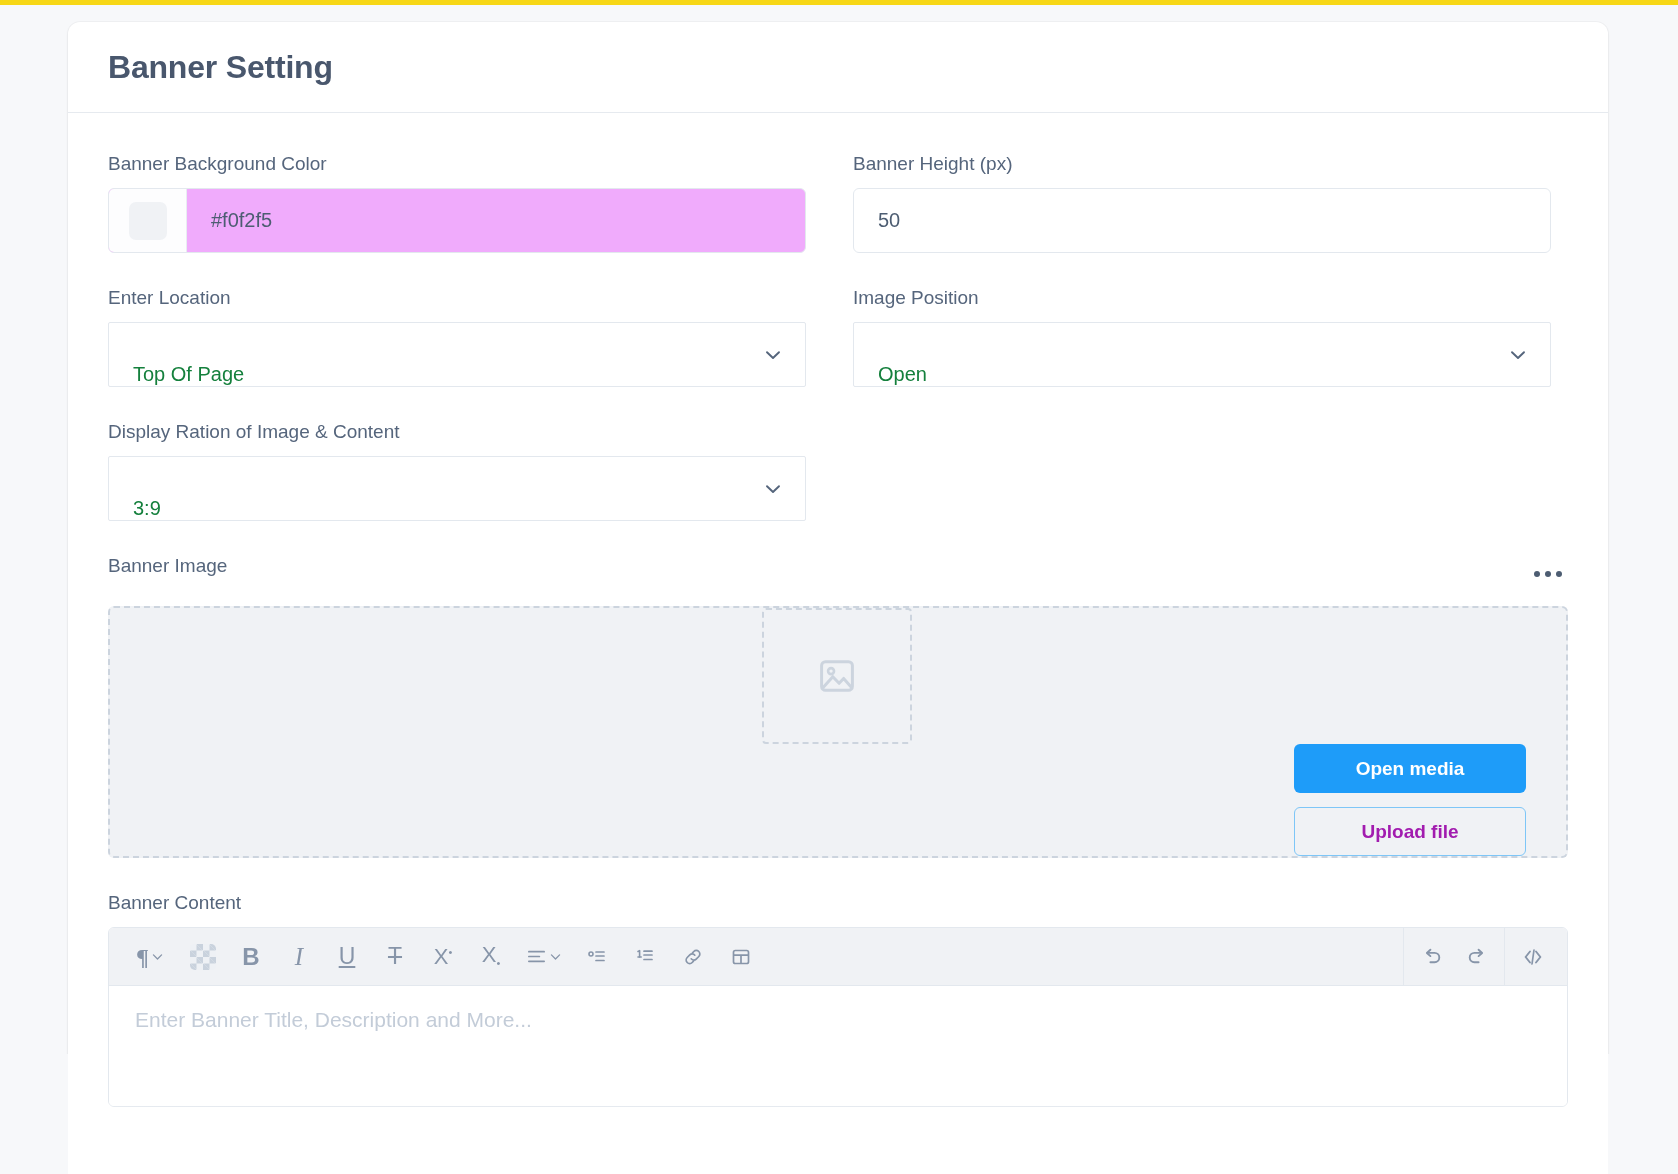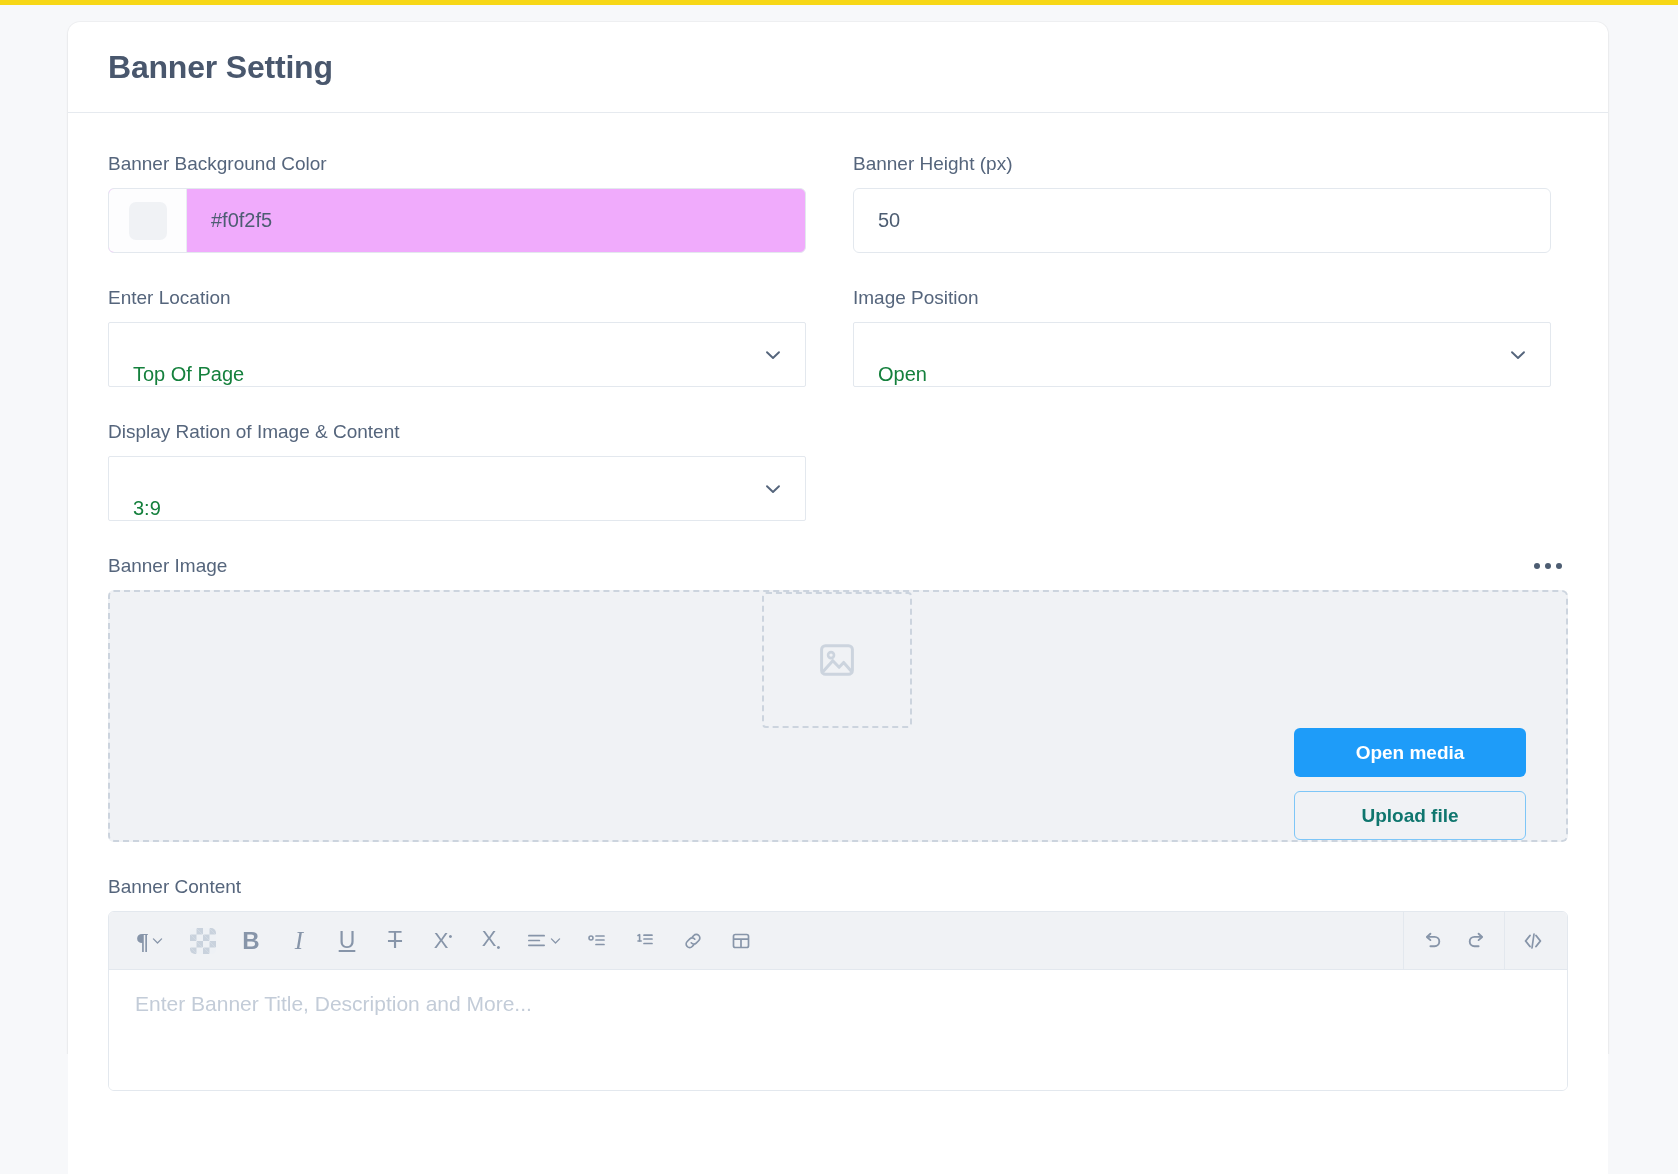--- a/index.html
+++ b/index.html
@@ -207,21 +207,21 @@
     cursor: pointer;
     border: 1px solid transparent;
   }
   .btn-primary {
     background: #1e9cf9;
     color: #ffffff;
   }
   .btn-outline {
     background: transparent;
     border: 1px solid #7ec6f7;
-    color: #0f766e;
+    color: #a21caf;
   }
 
   
   .editor-wrap {
     margin-top: 34px;
   }
   .editor {
     border: 1px solid #e3e8ee;
     border-radius: 6px;
     overflow: hidden;
@@ -389,21 +389,21 @@
                   </svg>
               </span>
             </div>
           </div>
         </div>
         <div class="col"></div>
       </div>
 
       <div class="field" style="margin-bottom:0;">
         <div class="section-head">
-          <label class="field-label" style="margin-bottom:0;text-align:right;">Banner Image</label>
+          <label class="field-label" style="margin-bottom:16px;text-align:right;">Banner Image</label>
           <div class="dots-btn">
             <i></i>
             <i></i>
             <i></i>
           </div>
         </div>
 
         <div class="dropzone">
           <div class="img-placeholder">
             <span>

